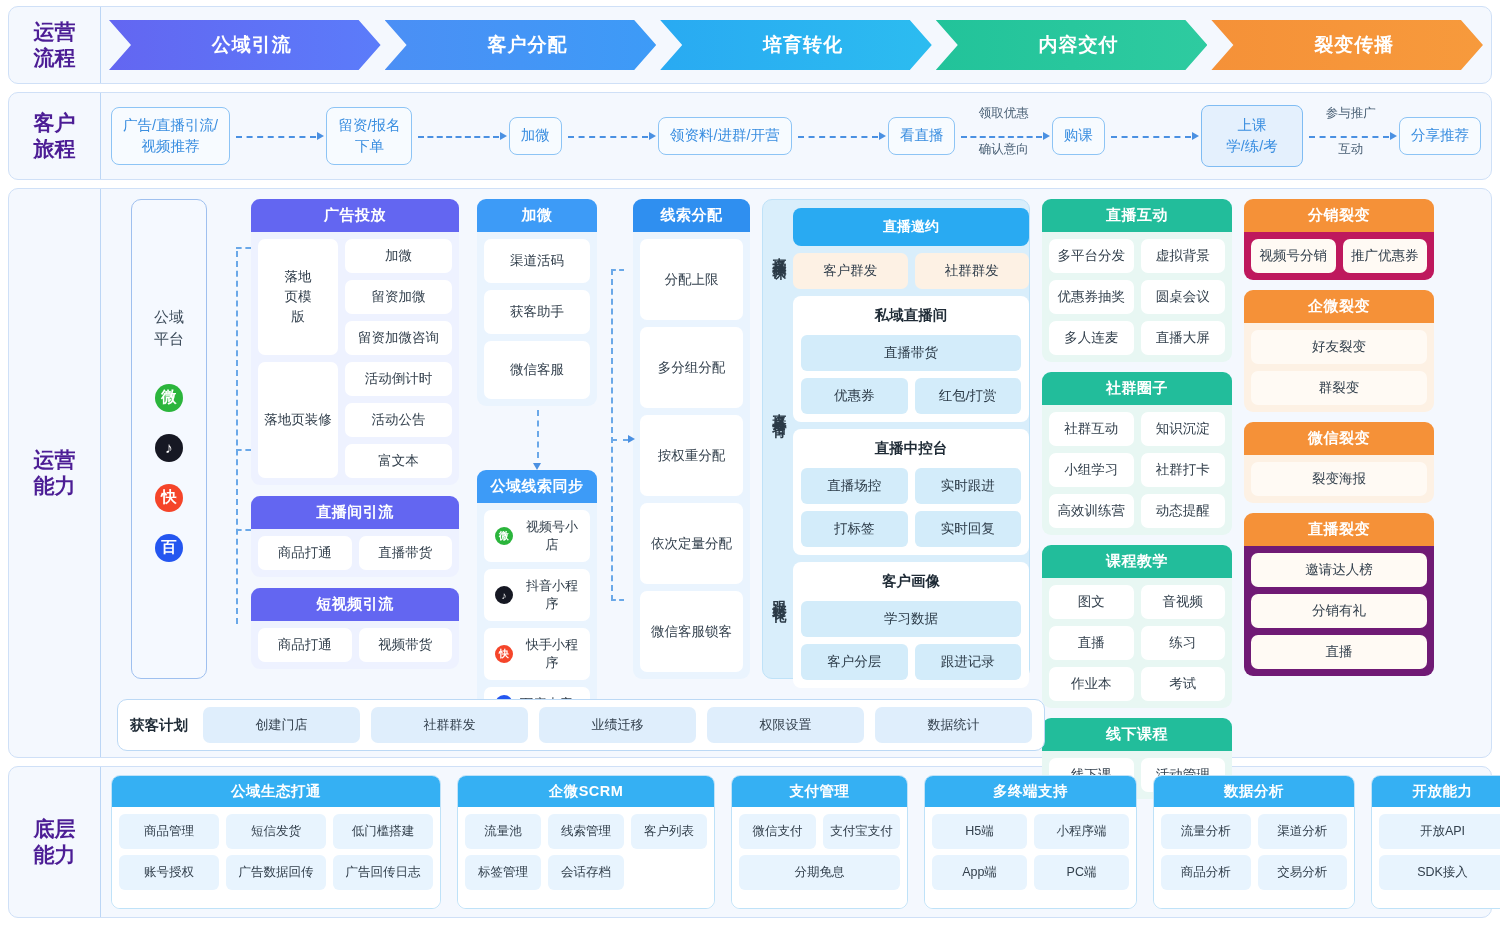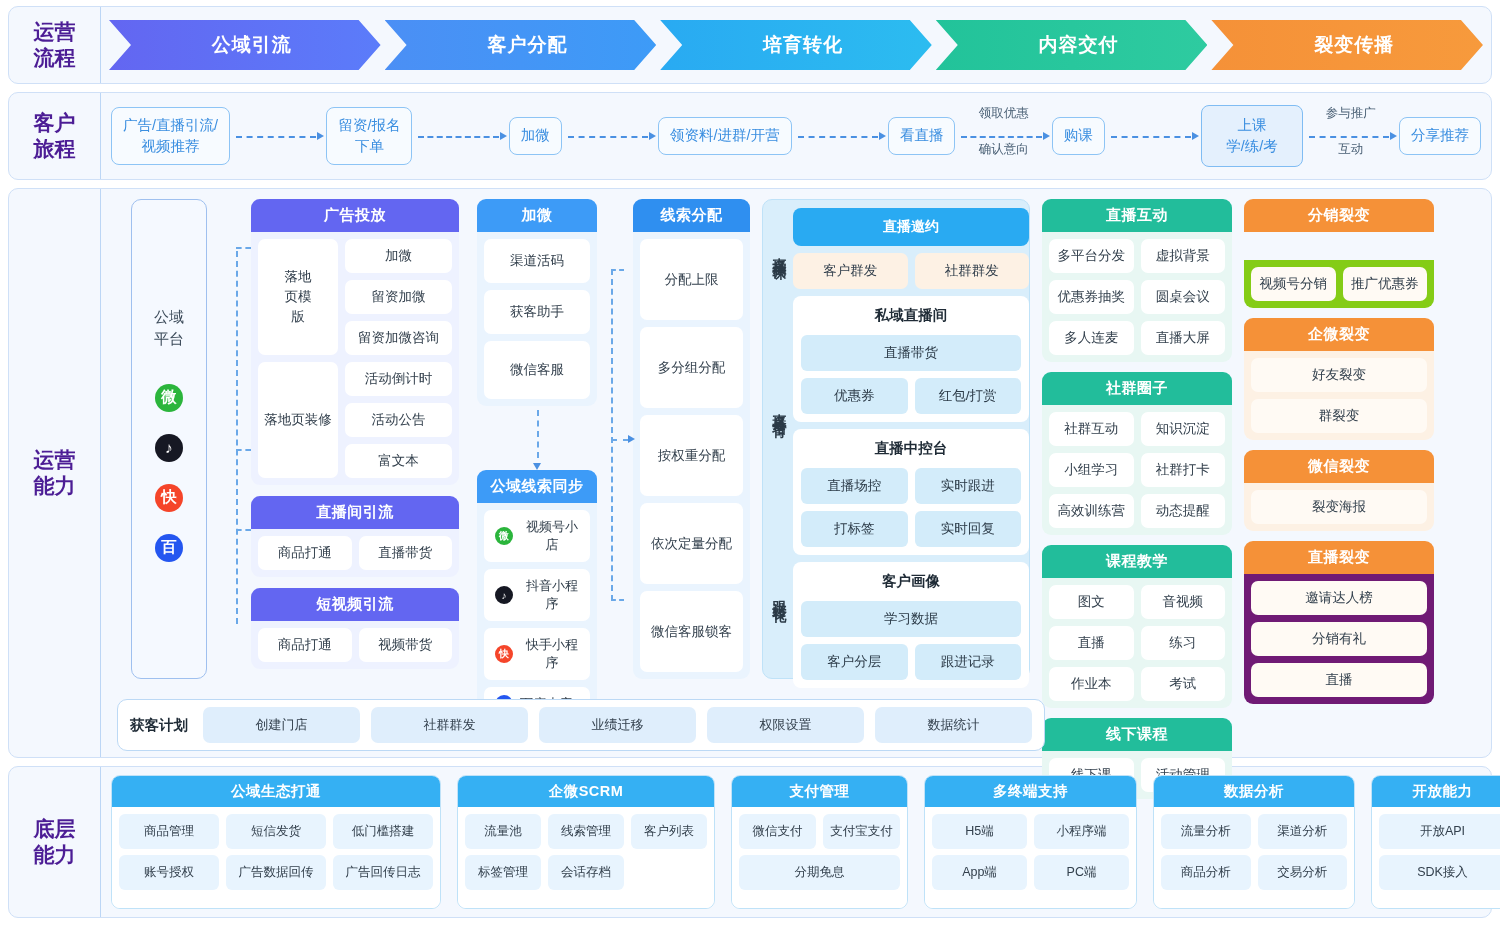--- a/index.html
+++ b/index.html
@@ -498,21 +498,21 @@
                   <div class="row2">
                     <div class="chip">线下课</div>
                     <div class="chip">活动管理</div>
                   </div>
                 </div>
               </div>
             </div>
             <div class="col-orange">
               <div class="panel">
                 <div class="p-head" style="background: rgb(245, 145, 56);">分销裂变</div>
-                <div class="p-body" style="background: #84cc16; margin-top: 28px;">
+                <div class="p-body" style="background: #be185d;">
                   <div class="row2">
                     <div class="chip">视频号分销</div>
                     <div class="chip">推广优惠券</div>
                   </div>
                 </div>
               </div>
               <div class="panel">
                 <div class="p-head" style="background: rgb(245, 145, 56);">企微裂变</div>
                 <div class="p-body" style="background: rgb(253, 241, 228);">
                   <div class="chip">好友裂变</div>

